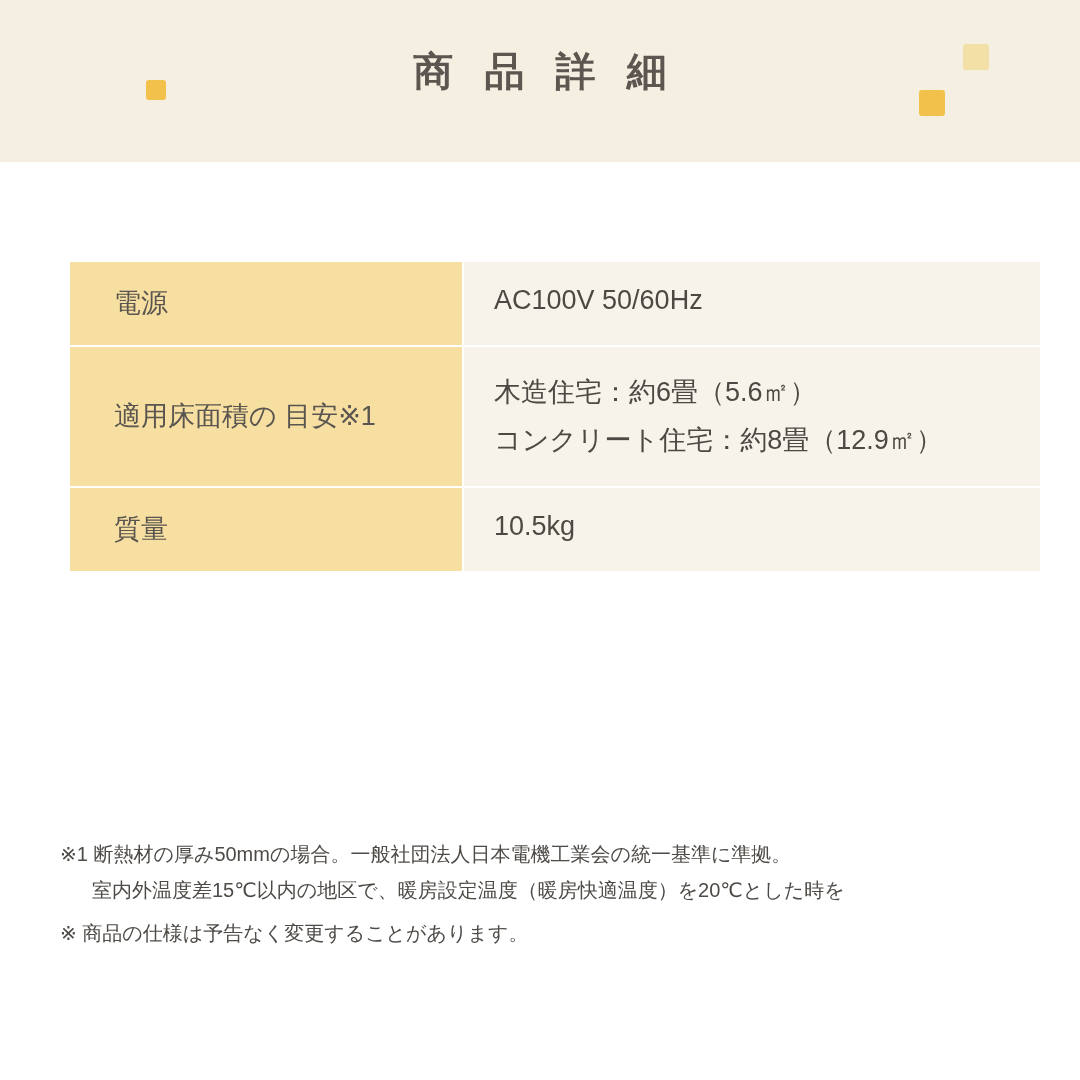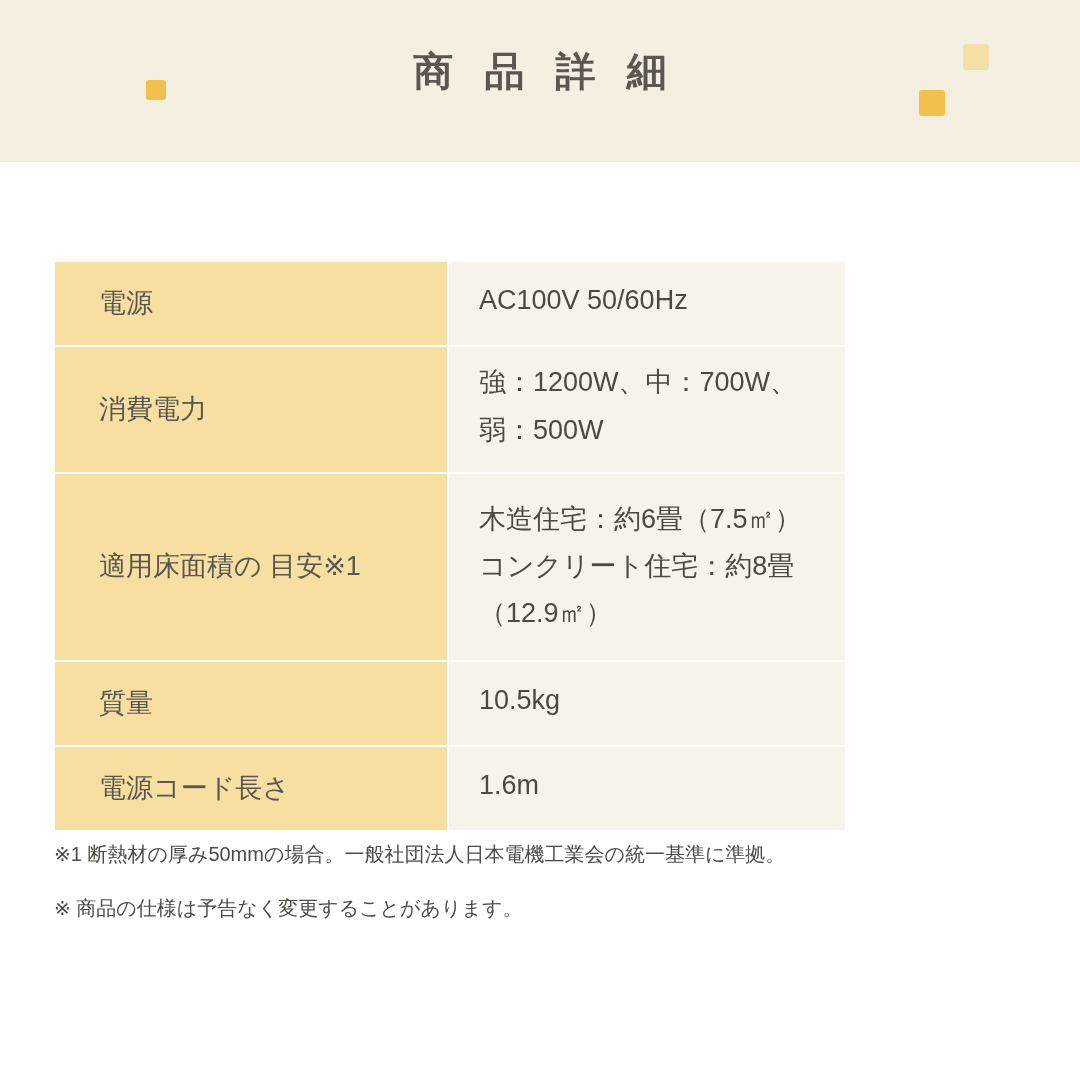--- a/index.html
+++ b/index.html
@@ -45,23 +45,23 @@
     position: absolute;
     border-radius: 3px;
   }
   .deco-a { left: 146px; top: 80px;  width: 20px; height: 20px; background: #f2c14b; }
   .deco-b { left: 919px; top: 90px;  width: 26px; height: 26px; background: #f2c14b; }
   .deco-c { left: 963px; top: 44px;  width: 26px; height: 26px; background: #f3e0a6; }
 
   
   .spec-table {
     position: absolute;
-    left: 55px;
+    left: 70px;
     top: 262px;
-    width: 790px;
+    width: 970px;
     border-collapse: collapse;
     table-layout: fixed;
   }
   .spec-table tr {
     border-bottom: 2px solid #ffffff;
   }
   .spec-table tr:last-child {
     border-bottom: none;
   }
   .spec-table td {
@@ -89,37 +89,37 @@
   }
   .row-tall td.label,
   .row-tall td.value {
     padding-top: 22px;
     padding-bottom: 22px;
   }
 
   
   .notes {
     position: absolute;
-    left: 54px;
+    left: 60px;
     top: 838px;
     width: 990px;
     font-size: 20px;
     line-height: 1.68;
     color: #4e4a46;
   }
   .note-item {
     display: block;
     margin-bottom: 2px;
   }
   .note-indent {
     display: block;
     padding-left: 32px;
   }
   .note-last {
-    margin-top: 20px;
+    margin-top: 10px;
   }
 </style>
 </head>
 <body>
 
 <div class="page">
 
   <div class="header">
     <div class="deco deco-a"></div>
     <div class="deco deco-c"></div>
@@ -128,49 +128,38 @@
   </div>
 
   <table class="spec-table">
     <tbody>
       <tr>
         <td class="label">電源</td>
         <td class="value">
           <span class="line">AC100V 50/60Hz</span>
         </td>
       </tr>
-      <tr>
-        <td class="label">消費電力</td>
-        <td class="value">
-          <span class="line">強：1200W、中：700W、弱：500W</span>
-        </td>
-      </tr>
       <tr class="row-tall">
         <td class="label">
           <span class="line">適用床面積の</span>
           <span class="line">目安※1</span>
         </td>
         <td class="value">
-          <span class="line">木造住宅：約6畳（7.5㎡）</span>
+          <span class="line">木造住宅：約6畳（5.6㎡）</span>
           <span class="line">コンクリート住宅：約8畳（12.9㎡）</span>
         </td>
       </tr>
       <tr>
         <td class="label">質量</td>
         <td class="value">
           <span class="line">10.5kg</span>
         </td>
       </tr>
-      <tr>
-        <td class="label">電源コード長さ</td>
-        <td class="value">
-          <span class="line">1.6m</span>
-        </td>
-      </tr>
     </tbody>
   </table>
 
   <div class="notes">
     <span class="note-item">※1 断熱材の厚み50mmの場合。一般社団法人日本電機工業会の統一基準に準拠。</span>
+    <span class="note-item note-indent">室内外温度差15℃以内の地区で、暖房設定温度（暖房快適温度）を20℃とした時を</span>
     <span class="note-item note-last">※ 商品の仕様は予告なく変更することがあります。</span>
   </div>
 
 </div>
 
 </body></html>

